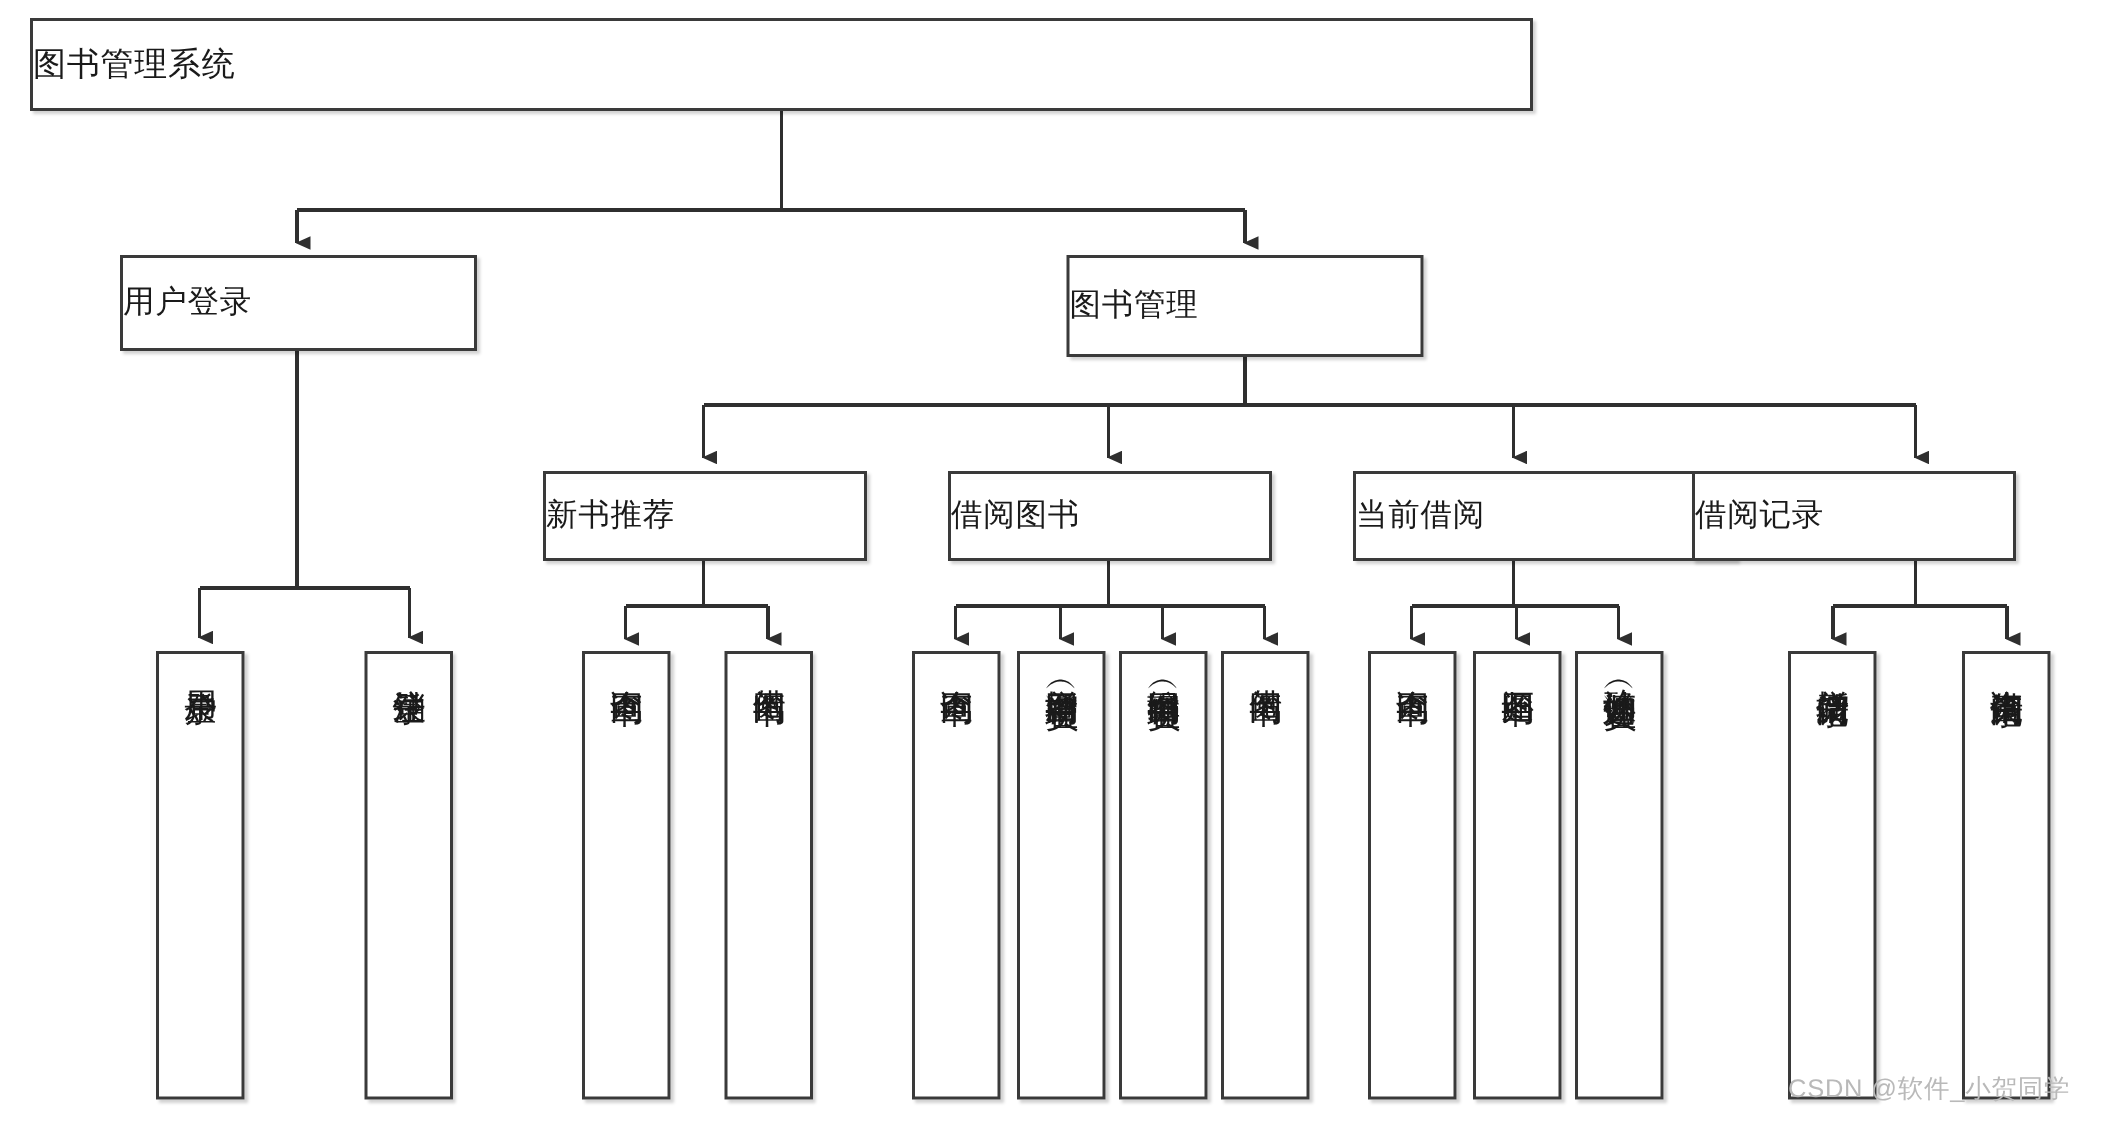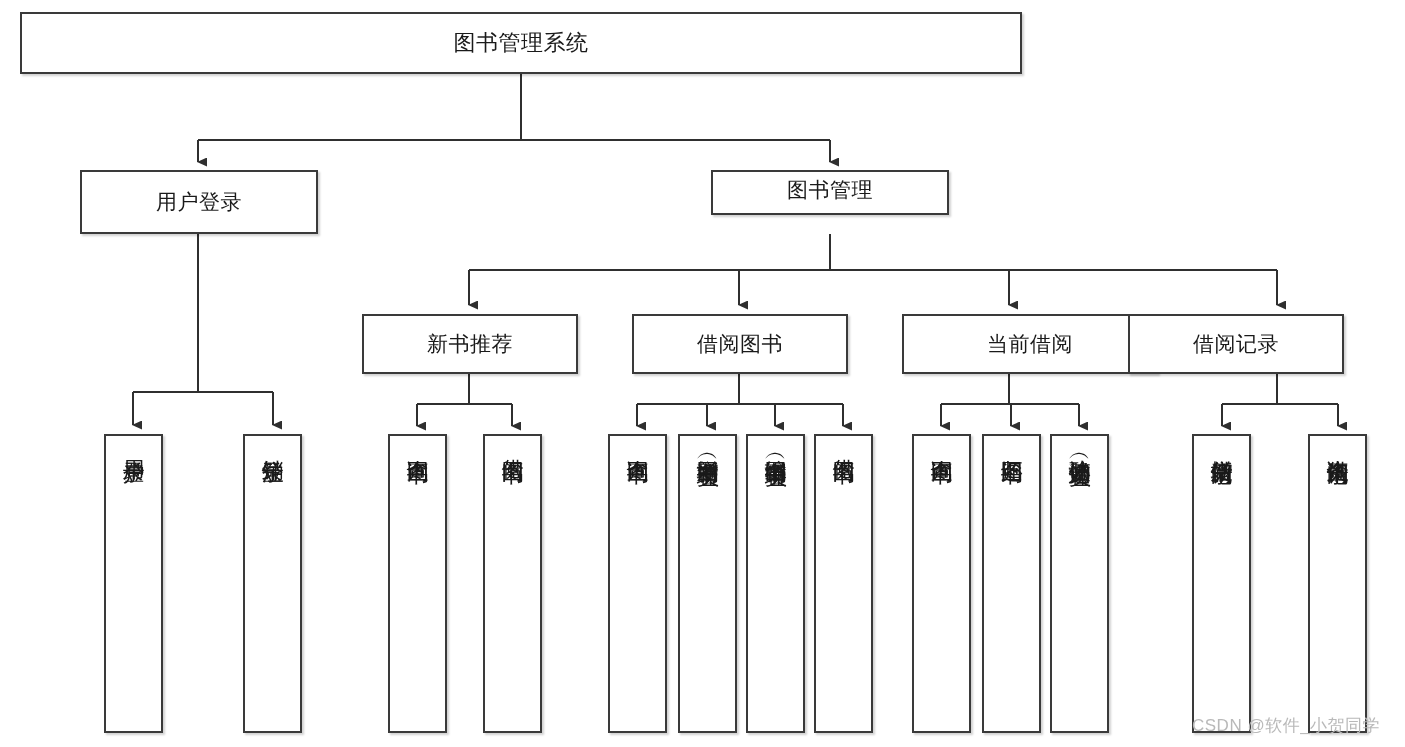--- a/index.html
+++ b/index.html
@@ -30,21 +30,21 @@
     display: block;
   }
   .node-box {
     position: absolute;
     box-sizing: border-box;
     background: #ffffff;
     border: 2px solid #3a3a3a;
     box-shadow: 2px 2px 2px rgba(0,0,0,0.18);
     display: flex;
     align-items: center;
-    justify-content: center;
+    justify-content: flex-start;
     overflow: hidden;
   }
   .node-label {
     color: #1a1a1a;
     font-size: 21px;
     line-height: 1.18;
     letter-spacing: 0.5px;
     white-space: nowrap;
     text-align: center;
   }
@@ -133,21 +133,21 @@
     </g>
   </svg>
 
   <div class="node-box node-root" style="left:20px; top:12px; width:1002px; height:62px;">
     <span class="node-label">图书管理系统</span>
   </div>
 
   <div class="node-box node-level2" style="left:80px; top:170px; width:238px; height:64px;">
     <span class="node-label">用户登录</span>
   </div>
-  <div class="node-box node-level2" style="left:711px; top:170px; width:238px; height:45px;font-family:Liberation Mono, monospace;">
+  <div class="node-box node-level2" style="left:711px; top:170px; width:238px; height:68px;">
     <span class="node-label">图书管理</span>
   </div>
 
   <div class="node-box node-level3" style="left:362px; top:314px; width:216px; height:60px;">
     <span class="node-label">新书推荐</span>
   </div>
   <div class="node-box node-level3" style="left:632px; top:314px; width:216px; height:60px;">
     <span class="node-label">借阅图书</span>
   </div>
   <div class="node-box node-level3" style="left:902px; top:314px; width:256px; height:60px;">

